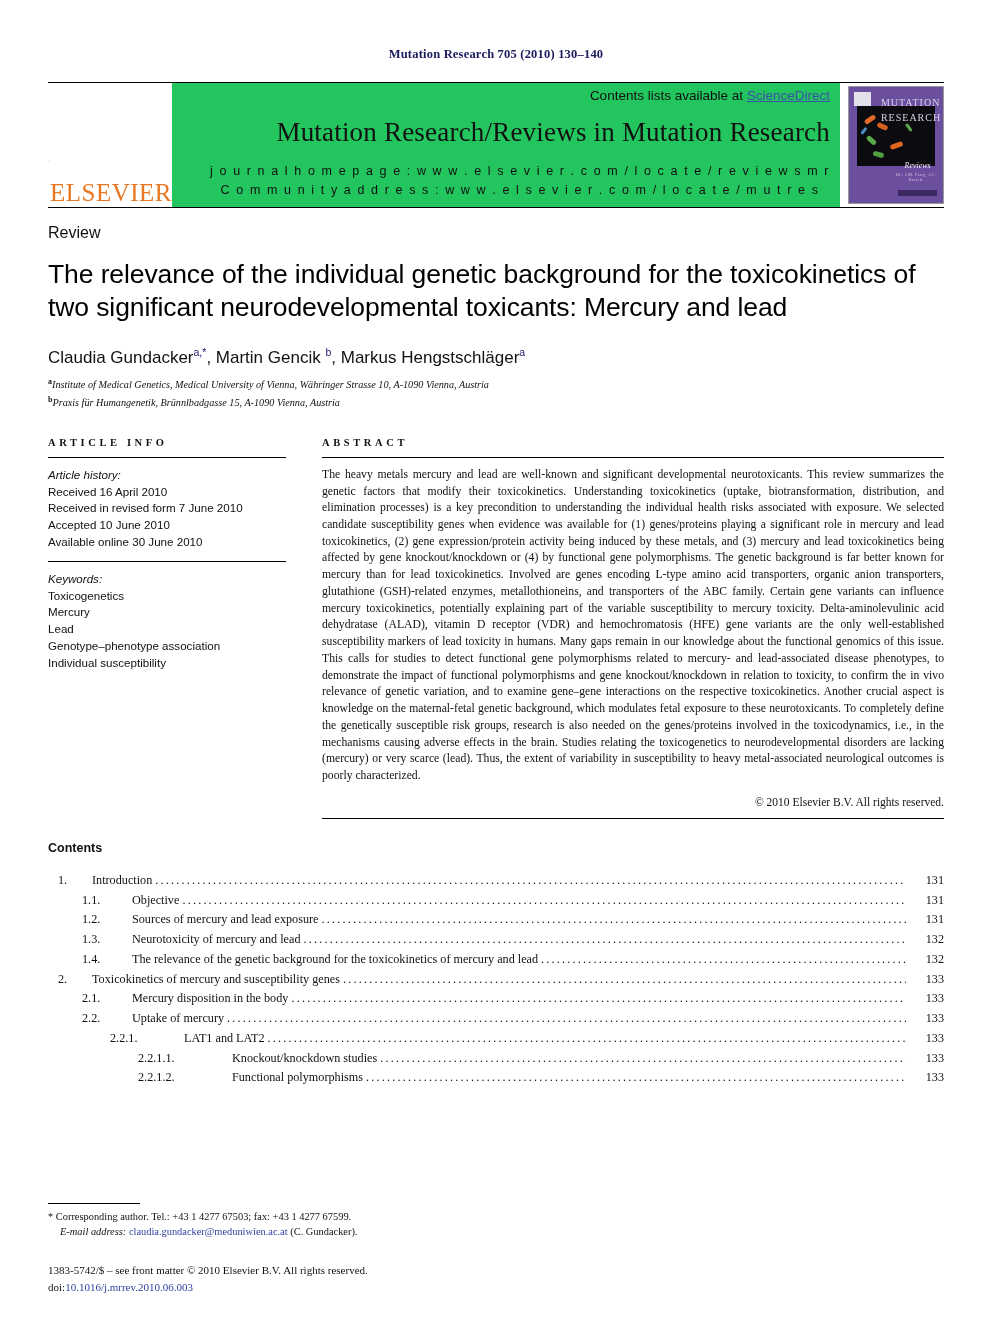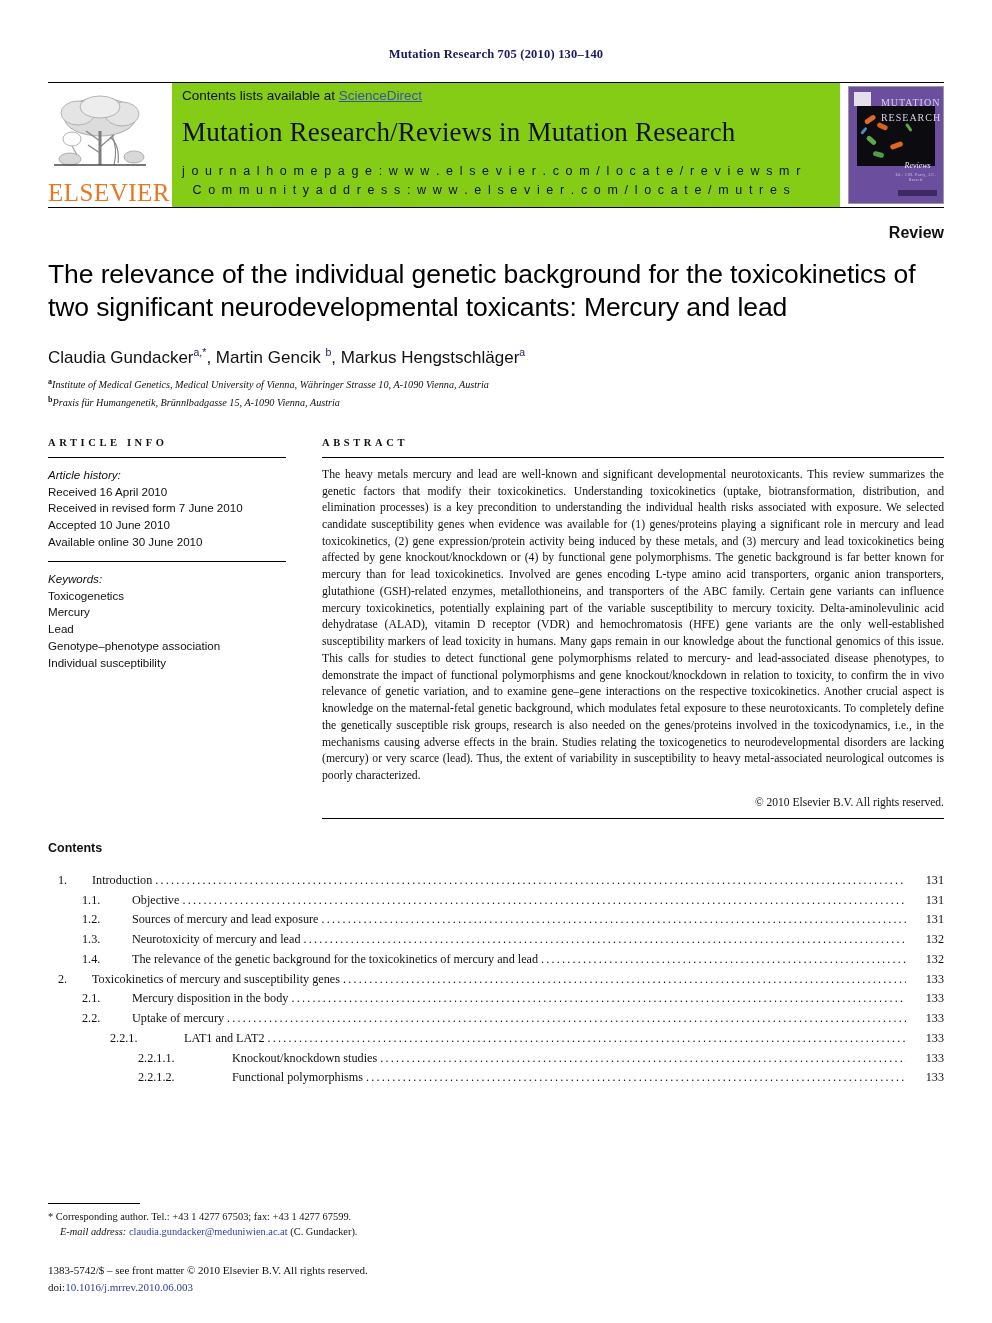--- a/index.html
+++ b/index.html
@@ -42,41 +42,41 @@
   .journal-band {
     display: flex;
     align-items: stretch;
     height: 124px;
     margin-top: 0;
   }
   .elsevier-logo {
     width: 124px;
     flex: 0 0 124px;
     display: flex;
-    flex-direction: column;
-    align-items: flex-start;
+    flex-direction: row;
+    align-items: flex-end;
     justify-content: flex-end;
     padding-bottom: 2px;
     box-sizing: border-box;
   }
   .tree-svg { display:block; }
   .elsevier-word {
     font-family: "Liberation Serif", serif;
     font-size: 25px;
     color: #E87722;
     letter-spacing: 0.5px;
     line-height: 1;
     margin-top: 1px;
   }
   .band-center {
     flex: 1 1 auto;
-    background: #84cc16;
+    background: #22c55e;
     display: flex;
     flex-direction: column;
-    align-items: flex-start;
+    align-items: flex-end;
     justify-content: center;
     padding: 6px 10px 8px;
     box-sizing: border-box;
   }
   .contents-line {
     font-family: "Liberation Sans", sans-serif;
     font-size: 13.5px;
     color: #111;
     margin-bottom: 10px;
   }
@@ -162,24 +162,23 @@
     width: 42%; height: 5%;
     background: #3d2a63;
   }
   .chrom { position: absolute; border-radius: 3px; }
 
   
   .rule-thin { border-top: 1px solid #000; }
   .review-label {
     font-family: "Liberation Sans", sans-serif;
     font-size: 16px;
-    font-weight: bold;
+    font-weight: normal;
     color: #111;
     margin-top: 16px;
-    text-align: right;
   }
   .article-title {
     font-family: "Liberation Sans", sans-serif;
     font-size: 26.5px;
     font-weight: normal;
     line-height: 1.24;
     color: #000;
     margin: 16px 0 0;
     letter-spacing: -0.1px;
   }

